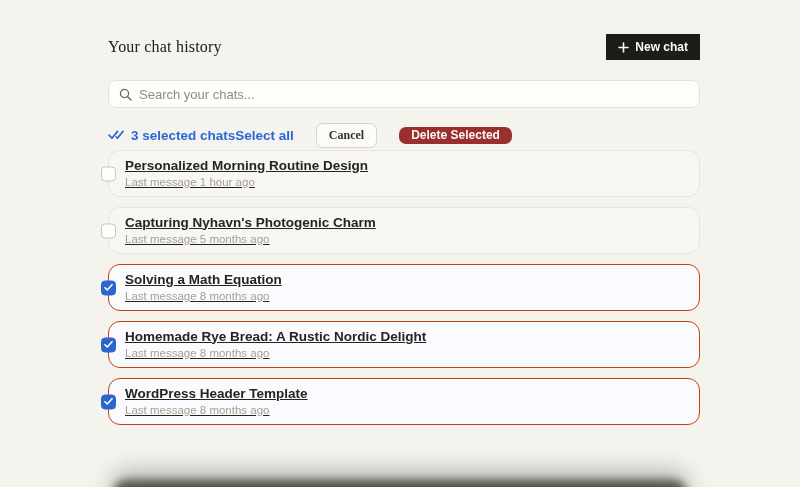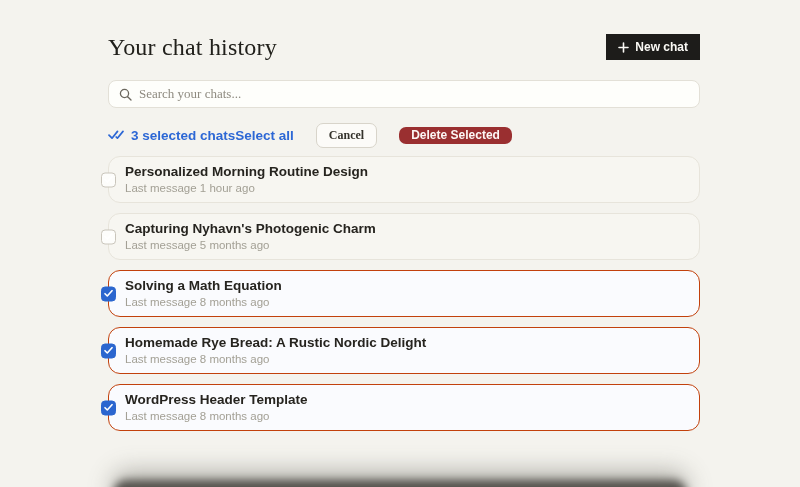--- a/index.html
+++ b/index.html
@@ -20,21 +20,21 @@
   
   .header-row {
     margin-top: 33px;
     display: flex;
     align-items: center;
     justify-content: space-between;
     height: 28px;
   }
   .page-title {
     font-family: "Liberation Serif", "DejaVu Serif", serif;
-    font-size: 24px;
+    font-size: 16px;
     font-weight: 500;
     letter-spacing: 0.2px;
     color: #21201b;
     text-align: right;
   }
   .new-chat-btn {
     display: flex;
     align-items: center;
     gap: 6px;
     background: #1d1c1a;
@@ -58,21 +58,21 @@
     border-radius: 8px;
     display: flex;
     align-items: center;
     padding: 0 10px;
     gap: 7px;
   }
   .search-box input {
     border: none;
     outline: none;
     background: transparent;
-    font-family: Liberation Serif, serif;
+    font-family: Liberation Sans, sans-serif;
     font-size: 13px;
     color: #3a3830;
     width: 100%;
   }
   .search-box input::placeholder { color: #8f8b80; }
   
   .selection-row {
     margin-top: 14px;
     height: 26px;
     display: flex;
@@ -117,24 +117,25 @@
     height: 17px;
     padding: 0 12px;
     font-family: inherit;
     font-size: 12px;
     font-weight: 700;
     color: #fdf7f5;
     cursor: pointer;
   }
   
   .chat-list {
-    margin-top: 8px;
+    margin-top: 2px;
     display: flex;
     flex-direction: column;
     gap: 10px;
+    text-decoration: underline;
   }
   .chat-item {
     position: relative;
     height: 47px;
     border-radius: 12px;
     background: #f7f6f1;
     border: 1px solid #e7e4db;
     display: flex;
     flex-direction: column;
     justify-content: center;

